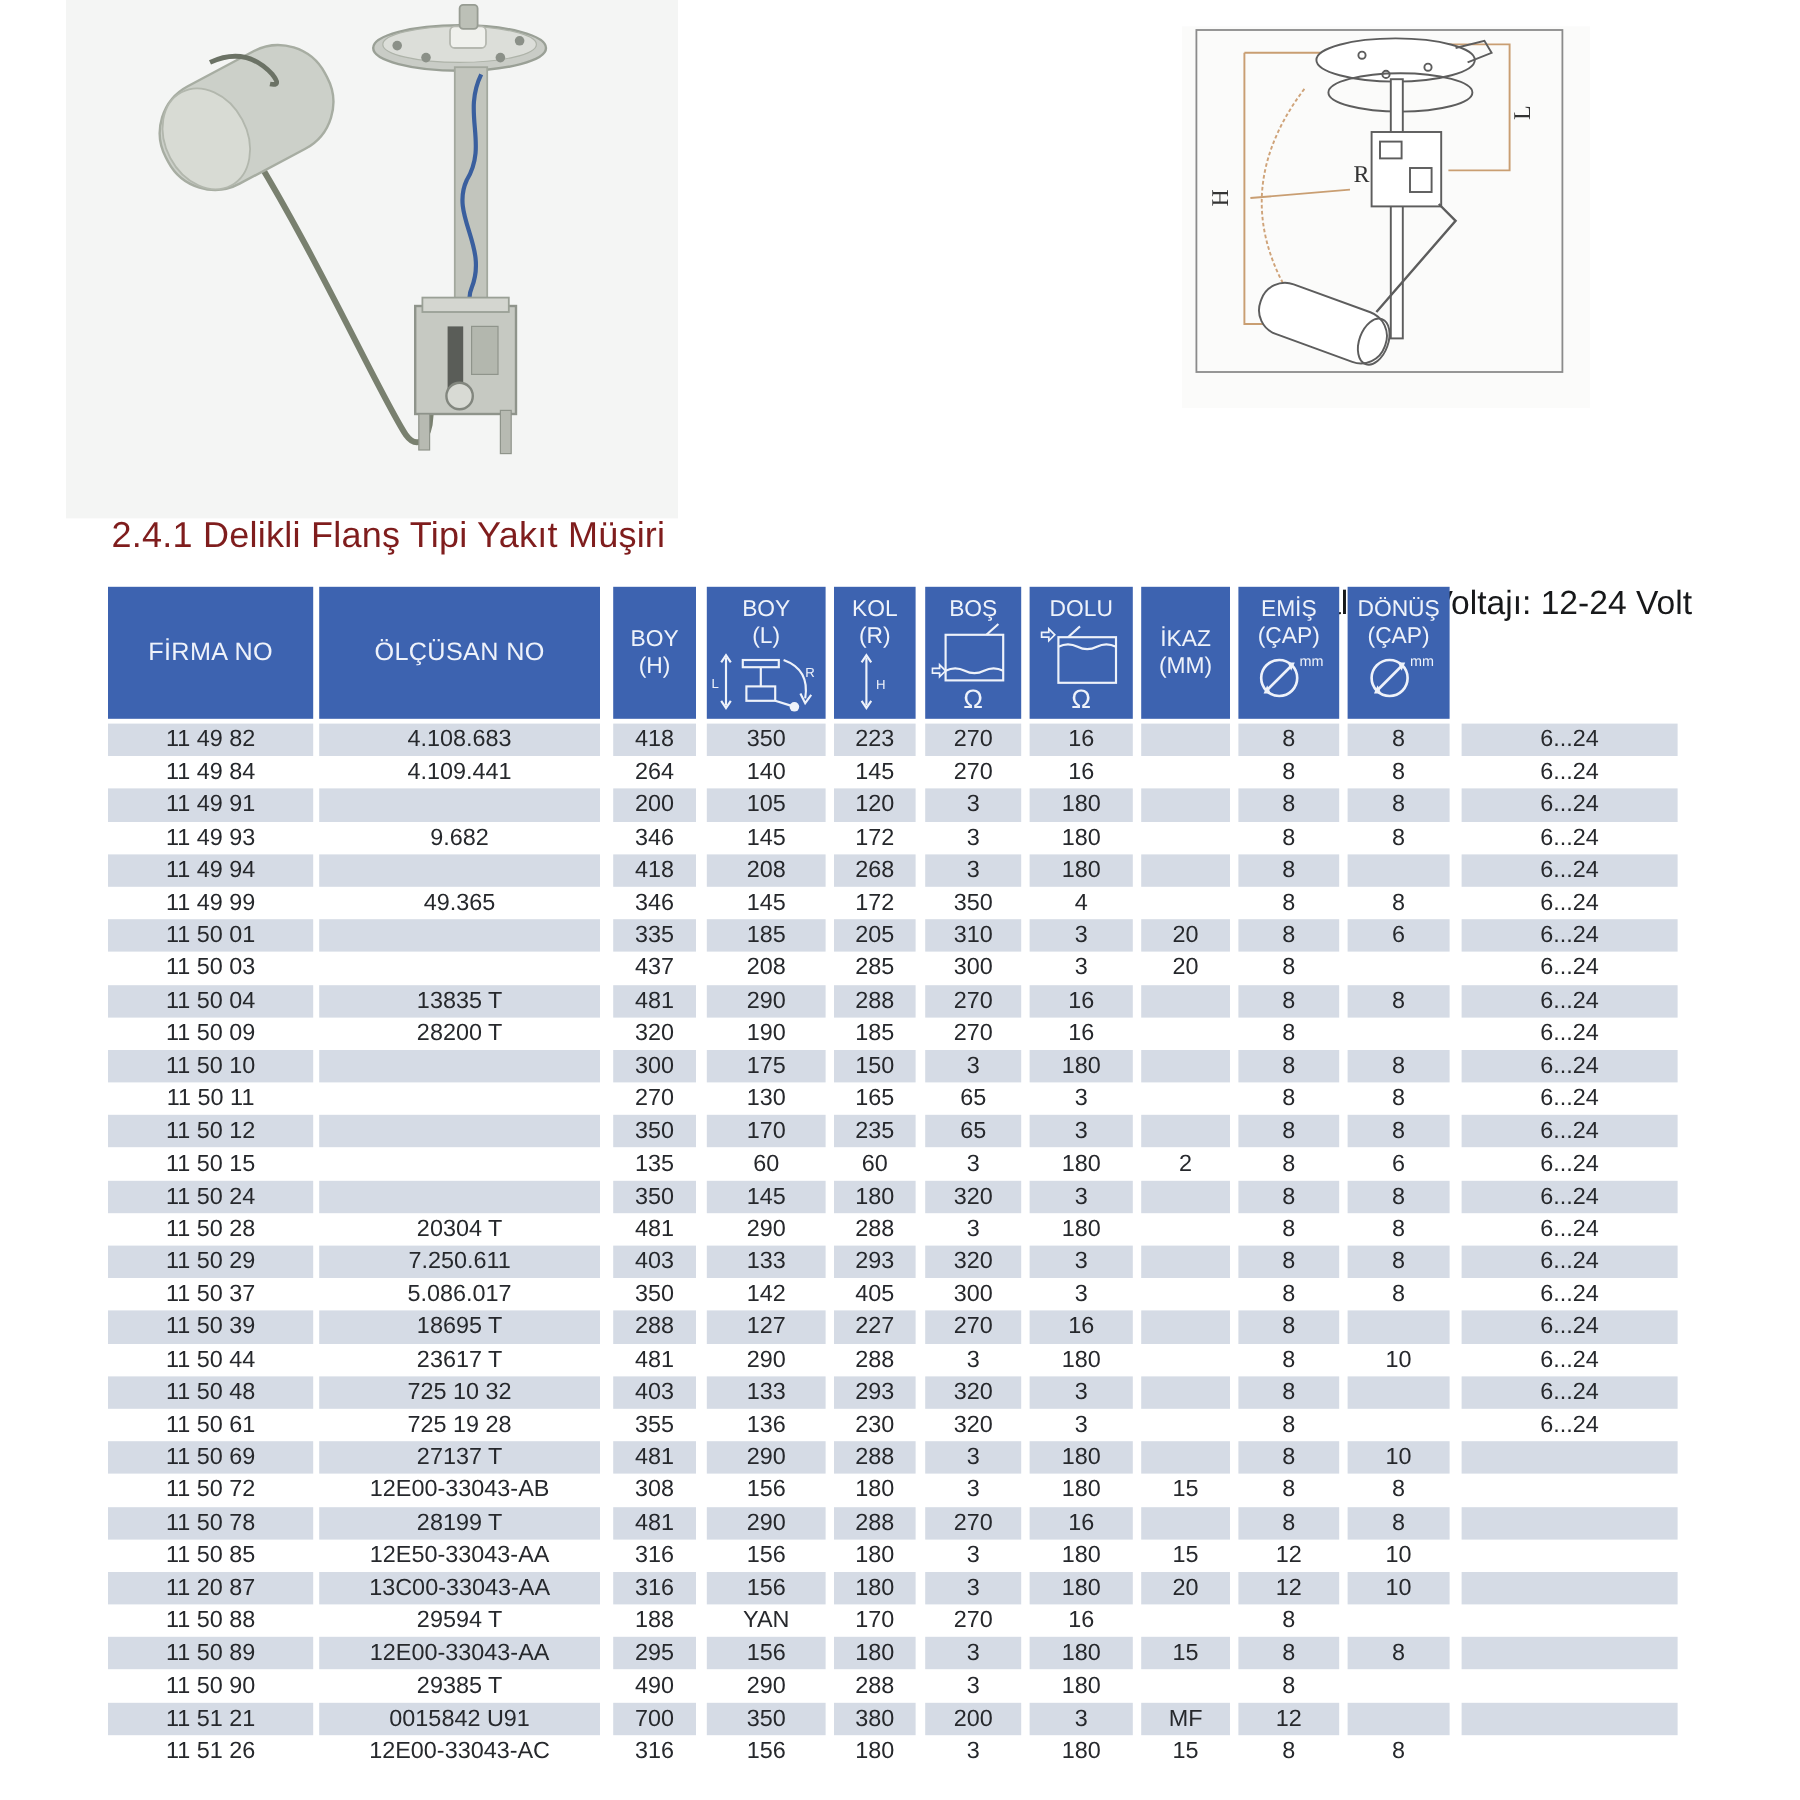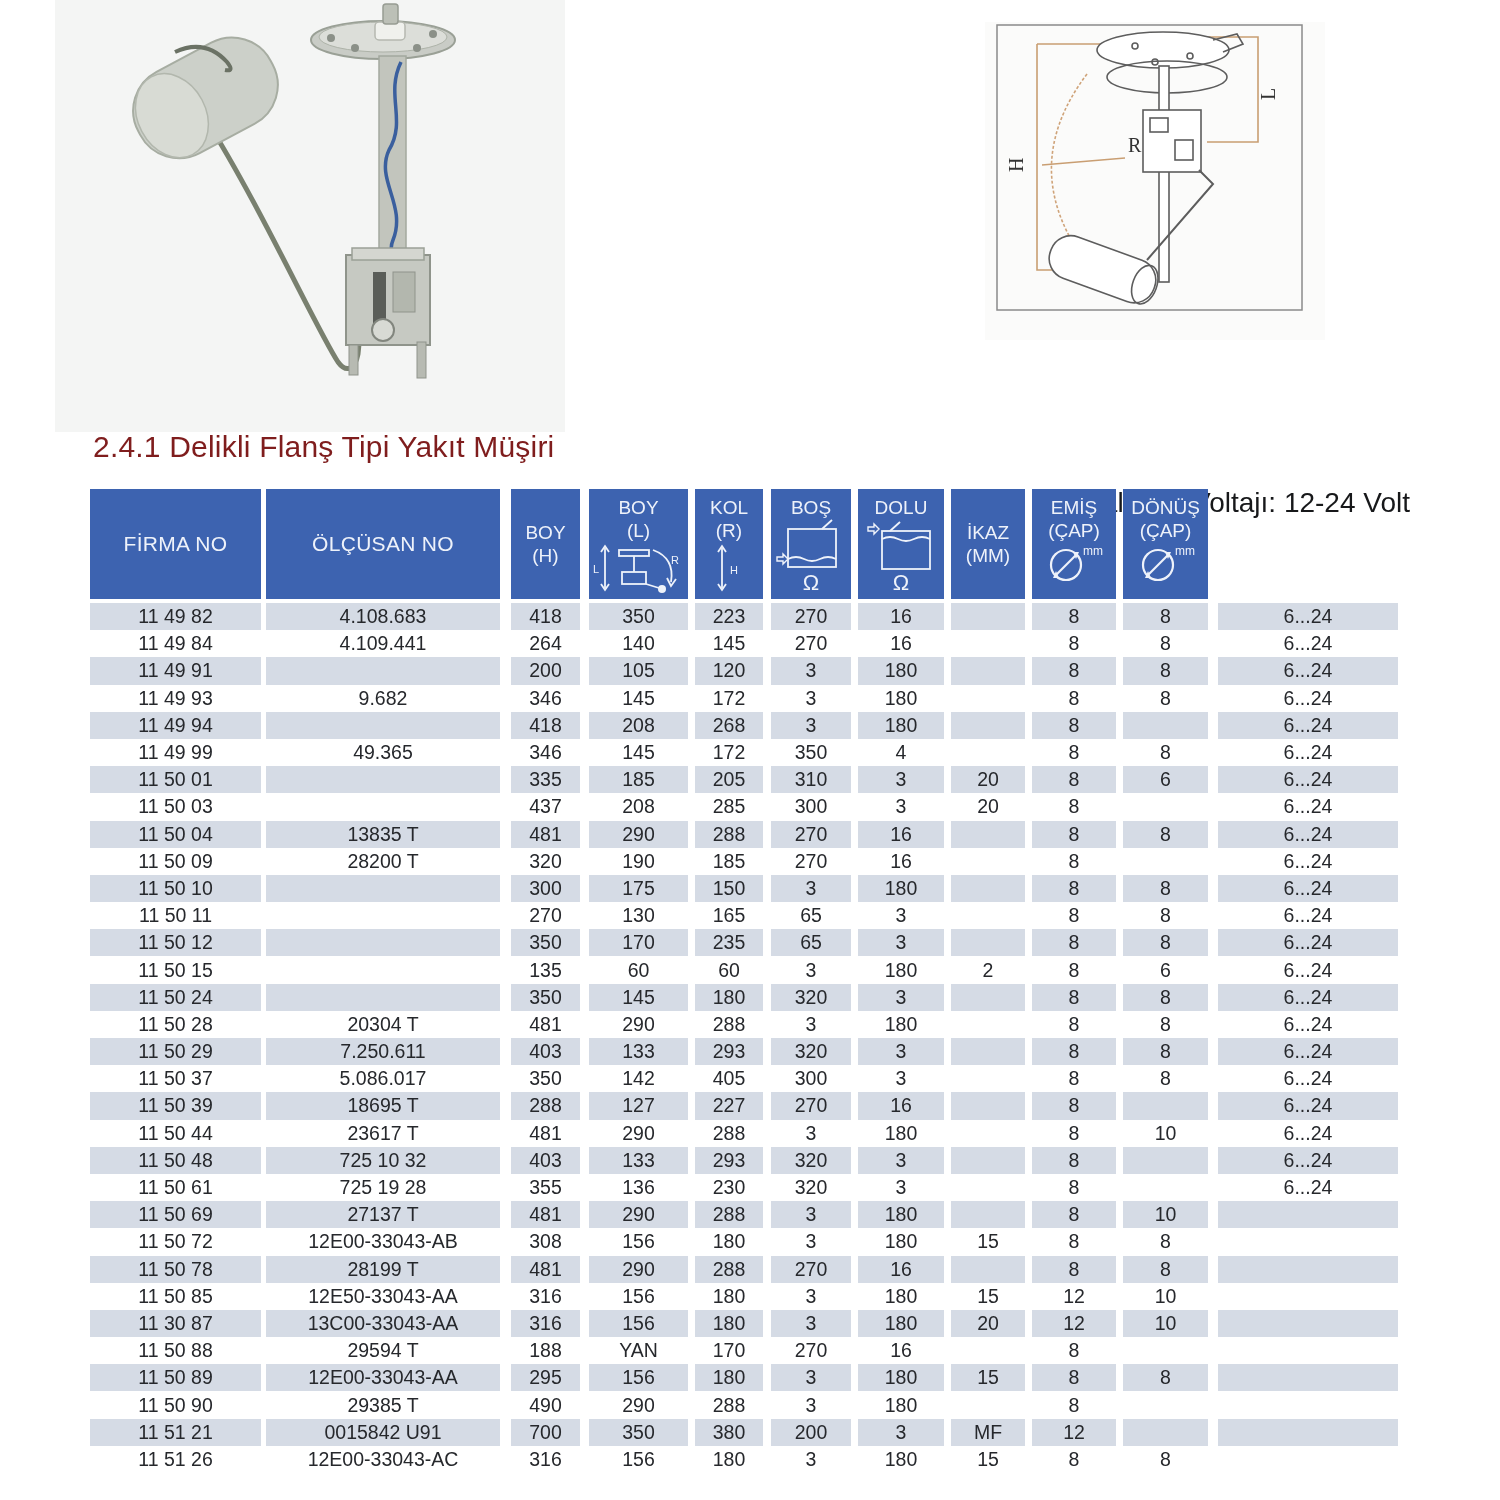--- a/index.html
+++ b/index.html
@@ -575,21 +575,21 @@
         <div class="bcell">156</div>
         <div class="bcell">180</div>
         <div class="bcell">3</div>
         <div class="bcell">180</div>
         <div class="bcell">15</div>
         <div class="bcell">12</div>
         <div class="bcell">10</div>
         <div class="bcell"></div>
       </div>
       <div class="grid-row trow shaded">
-        <div class="bcell">11 30 87</div>
+        <div class="bcell">11 20 87</div>
         <div class="bcell">13C00-33043-AA</div>
         <div class="bcell">316</div>
         <div class="bcell">156</div>
         <div class="bcell">180</div>
         <div class="bcell">3</div>
         <div class="bcell">180</div>
         <div class="bcell">20</div>
         <div class="bcell">12</div>
         <div class="bcell">10</div>
         <div class="bcell"></div>

